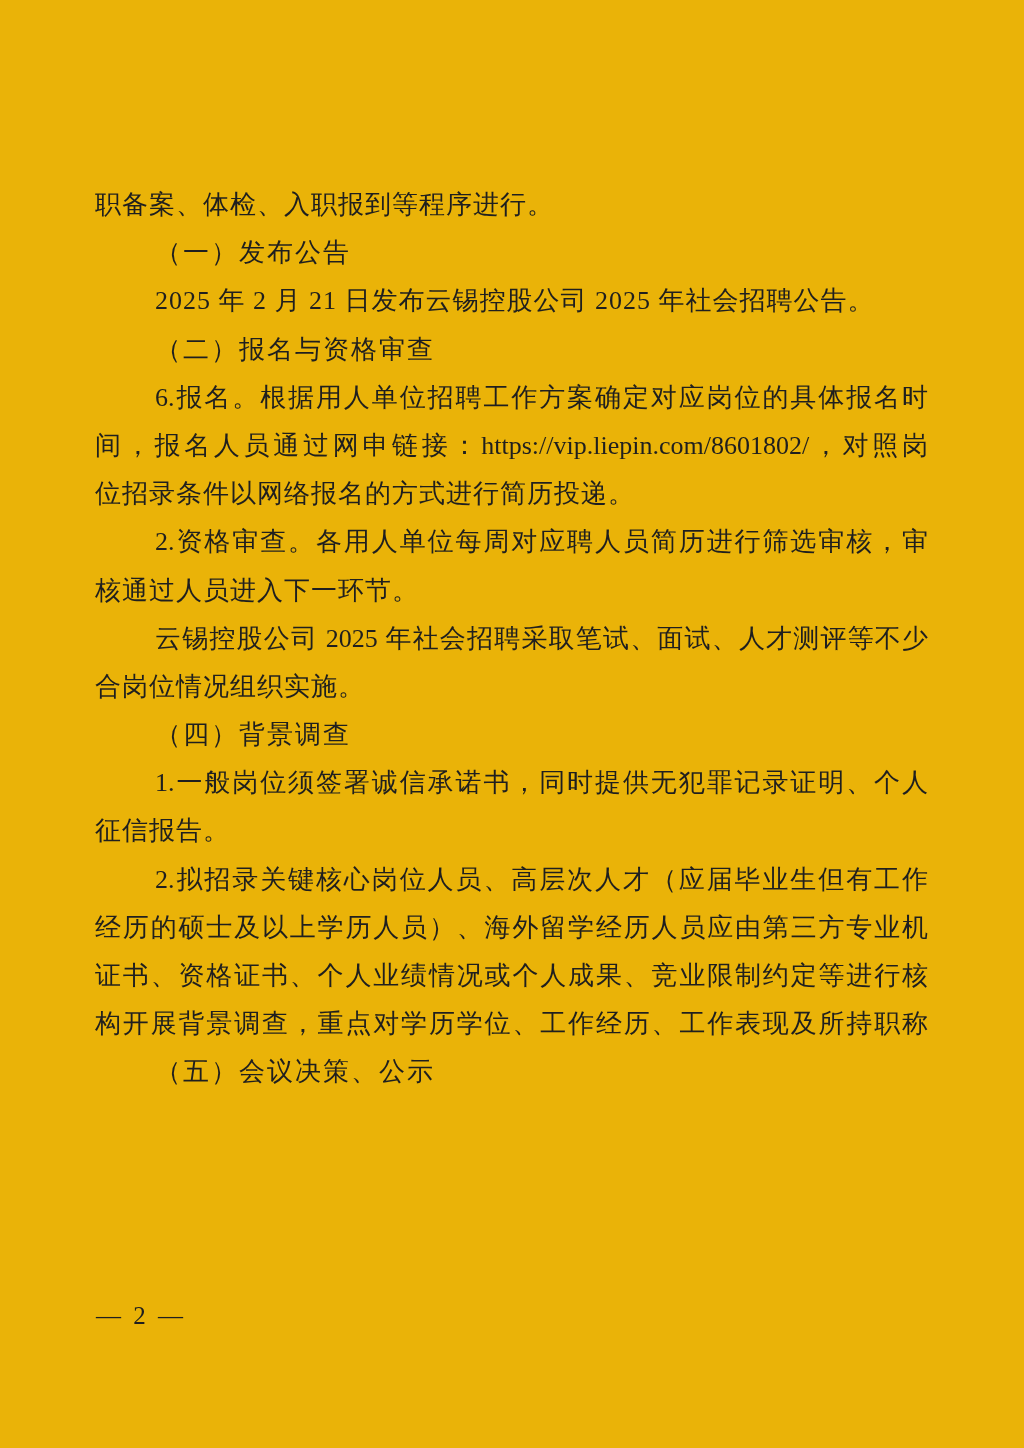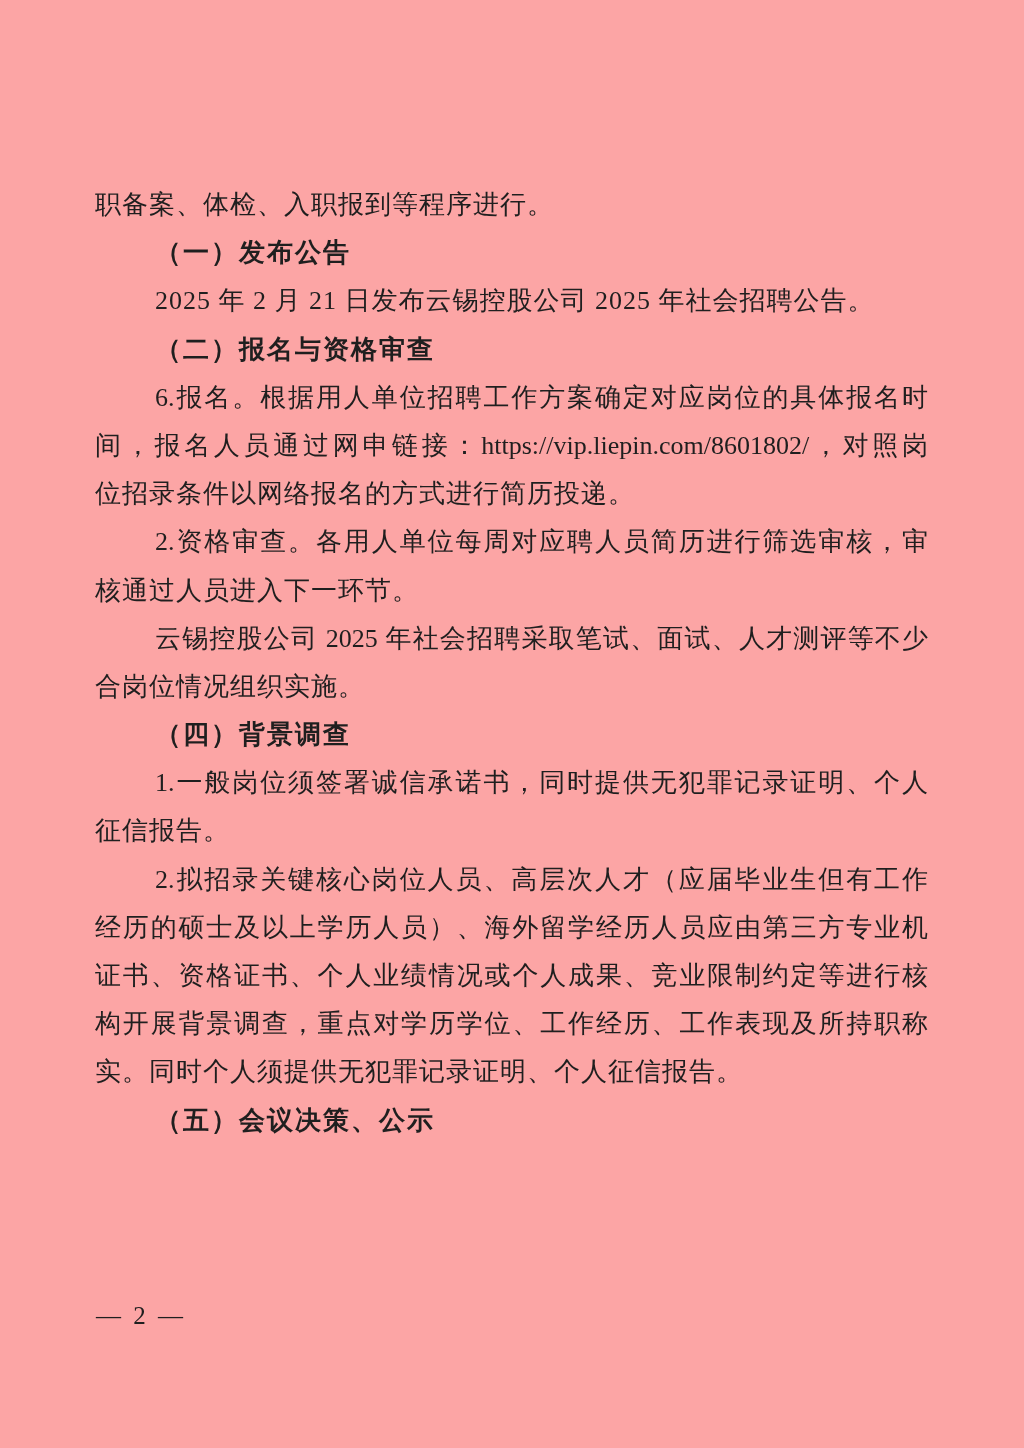--- a/index.html
+++ b/index.html
@@ -4,21 +4,21 @@
 <style>
   html, body {
     margin: 0;
     padding: 0;
     background: #ffffff;
   }
   .page {
     position: relative;
     width: 1024px;
     height: 1448px;
-    background: #fca5a5;
+    background: #eab308;
     overflow: hidden;
     font-family: "Liberation Serif", "DejaVu Serif", serif;
     color: #1f1f1f;
   }
   .content {
     position: absolute;
     left: 95px;
     top: 181px;
     width: 833px;
   }
@@ -33,21 +33,21 @@
   .indent {
     padding-left: 60px;
   }
   .justify {
     white-space: normal;
     text-align: justify;
     text-align-last: justify;
     letter-spacing: 0;
   }
   .heading {
-    font-weight: bold;
+    font-weight: normal;
     letter-spacing: 2px;
   }
   .footer {
     position: absolute;
     left: 96px;
     top: 1294px;
     height: 44px;
     line-height: 44px;
     font-size: 25px;
     letter-spacing: 3px;
@@ -70,18 +70,17 @@
     <div class="line">核通过人员进入下一环节。</div>
     <div class="line indent justify">云锡控股公司 2025 年社会招聘采取笔试、面试、人才测评等不少</div>
     <div class="line">合岗位情况组织实施。</div>
     <div class="line heading indent">（四）背景调查</div>
     <div class="line indent justify">1.一般岗位须签署诚信承诺书，同时提供无犯罪记录证明、个人</div>
     <div class="line">征信报告。</div>
     <div class="line indent justify">2.拟招录关键核心岗位人员、高层次人才（应届毕业生但有工作</div>
     <div class="line justify">经历的硕士及以上学历人员）、海外留学经历人员应由第三方专业机</div>
     <div class="line justify">证书、资格证书、个人业绩情况或个人成果、竞业限制约定等进行核</div>
     <div class="line justify">构开展背景调查，重点对学历学位、工作经历、工作表现及所持职称</div>
-    <div class="line">实。同时个人须提供无犯罪记录证明、个人征信报告。</div>
     <div class="line heading indent">（五）会议决策、公示</div>
   </div>
 
   <div class="footer">— 2 —</div>
 </div>
 
 </body></html>

